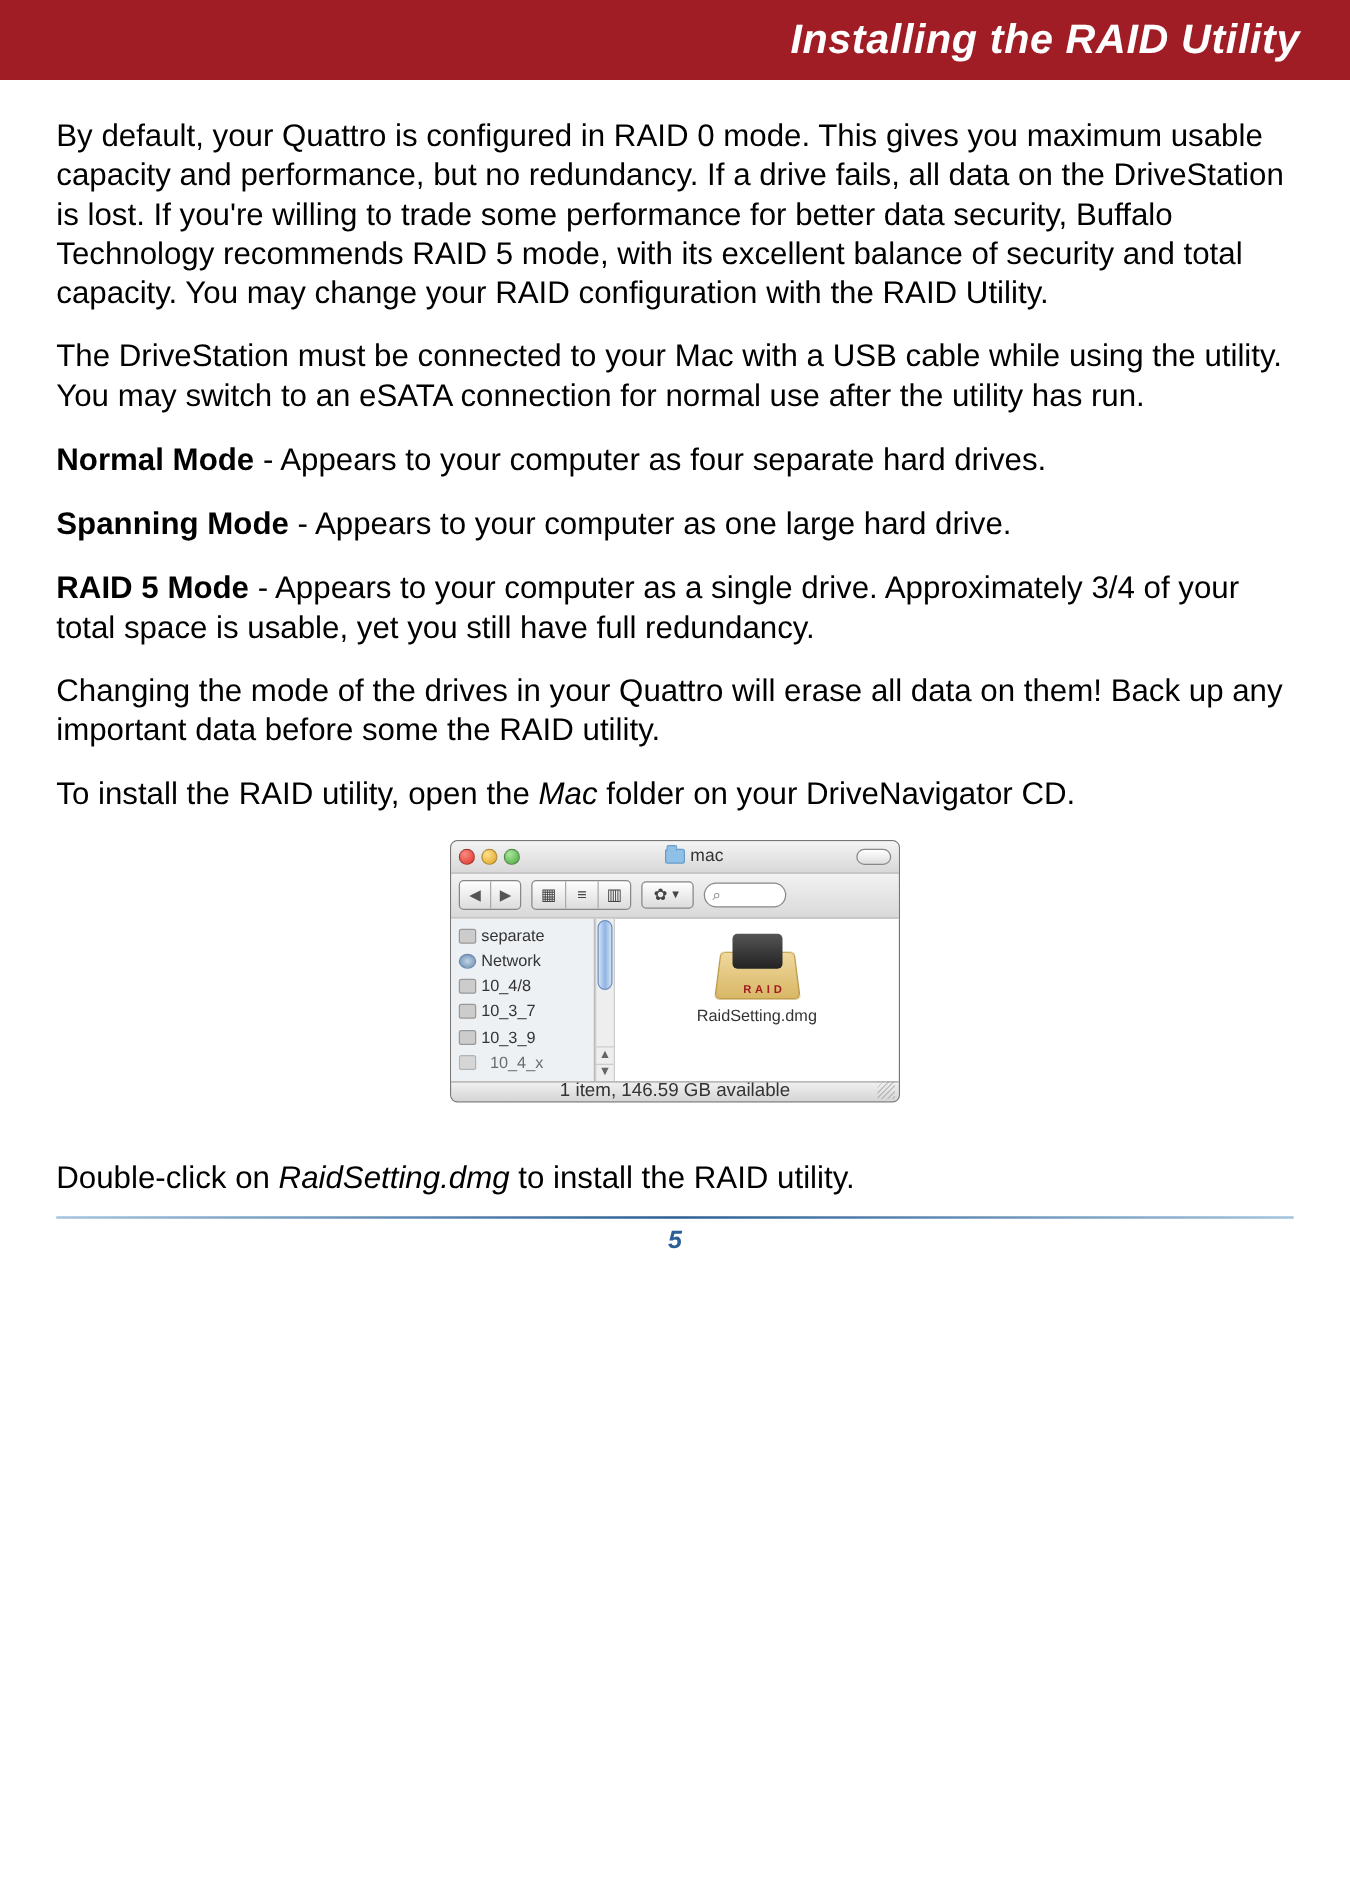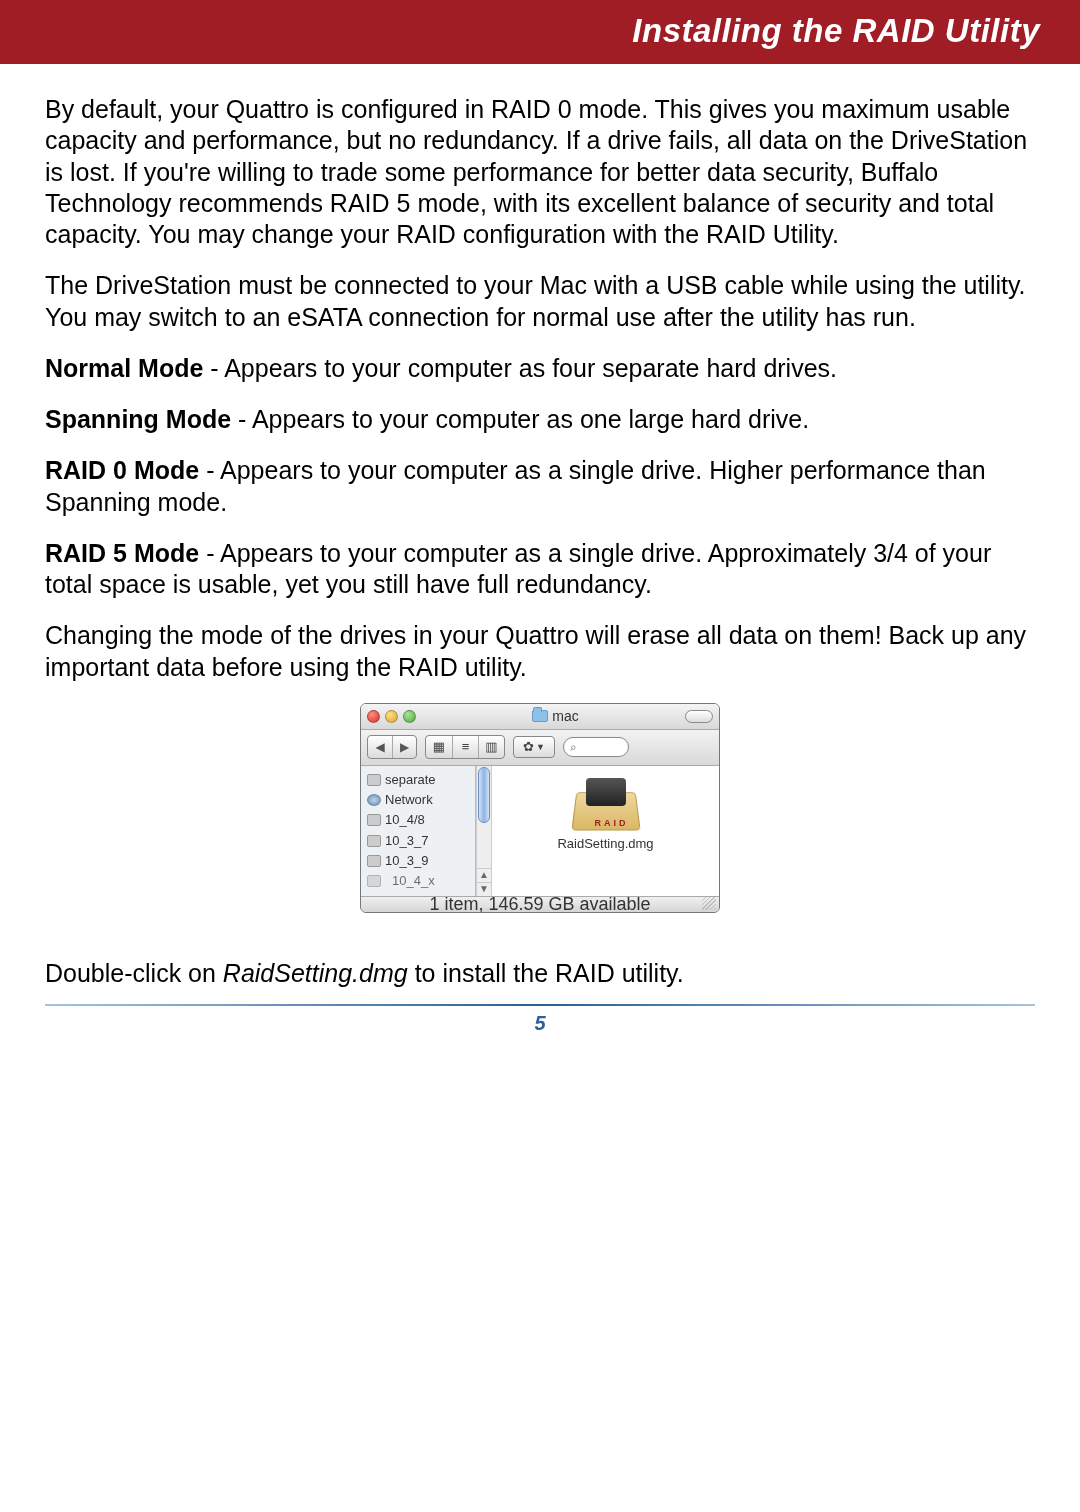--- a/index.html
+++ b/index.html
@@ -147,21 +147,21 @@
     position: absolute; top: 0; left: 12px; right: 12px; height: 28px;
     background: linear-gradient(#555,#222); border-radius: 4px;
   }
   .raid-label {
     position: absolute; bottom: 1px; left: 12px; right: 0;
     font-size: 9px; text-align: center; color: #a01d26;
     font-weight: bold; letter-spacing: 3px;
   }
   .fw-status {
     height: 16px; background: linear-gradient(#f0f0f0,#d5d5d5);
-    border-top: 1px solid #aaa; font-size: 18px; color: #333;
+    border-top: 1px solid #aaa; font-size: 15px; color: #333;
     display: flex; align-items: center; justify-content: center; position: relative;
   }
   .resize {
     position: absolute; right: 3px; bottom: 2px; width: 14px; height: 14px;
     background: repeating-linear-gradient(135deg,#999,#999 1px,transparent 1px,transparent 3px);
     opacity: 0.5;
   }
   .double-click { font-size: 25px; padding: 0 45px; margin-bottom: 16px; }
   .footer-rule {
     margin: 0 45px 6px 45px; height: 2px;
@@ -180,28 +180,28 @@
   <p>By default, your Quattro is configured in RAID 0 mode.  This gives you maximum usable capacity and performance, but no redundancy.  If a drive fails, all data on the DriveStation is lost.  If you're willing to trade some performance for better data security, Buffalo Technology recommends RAID 5 mode, with its excellent balance of security and total capacity.  You may change your RAID configuration with the RAID Utility.</p>
   <p>The DriveStation must be connected to your Mac with a USB cable while using the utility. You may switch to an eSATA connection for normal use after the utility has run.</p>
 
   <p class="mode-line">
     <b>Normal Mode</b><span> - Appears to your computer as four separate hard drives.</span>
   </p>
   <p class="mode-line">
     <b>Spanning Mode</b><span> - Appears to your computer as one large hard drive.</span>
   </p>
   <p class="mode-line">
-    <b>RAID 0 Mode</b><span> - Appears to your computer as a single drive.  Higher performance than Spanning mode.</span>
-  </p>
-  <p class="mode-line">
     <b>RAID 5 Mode</b><span> - Appears to your computer as a single drive.  Approximately 3/4 of your total space is usable, yet you still have full redundancy.</span>
   </p>
 
-  <p>Changing the mode of the drives in your Quattro will erase all data on them!  Back up any important data before using the RAID utility.</p>
-
+  <p>Changing the mode of the drives in your Quattro will erase all data on them!  Back up any important data before some the RAID utility.</p>
+
+  <p class="install-text">
+    <span>To install the RAID utility, open the </span><i>Mac</i><span> folder on your DriveNavigator CD.</span>
+  </p>
 
   <div class="finder-window">
     <div class="fw-titlebar">
       <div class="traffic">
         <div class="tl red"></div>
         <div class="tl yellow"></div>
         <div class="tl green"></div>
       </div>
       <div class="fw-title-center">
         <span class="folder-mini"></span>

